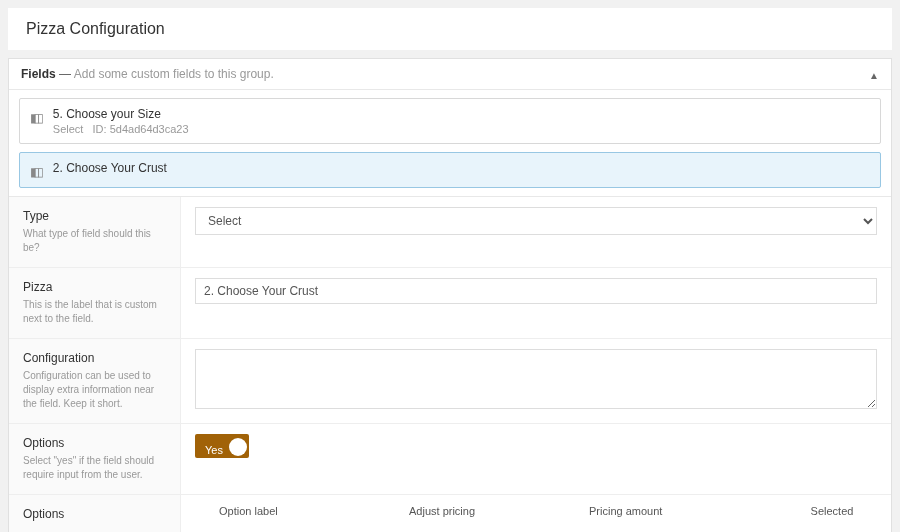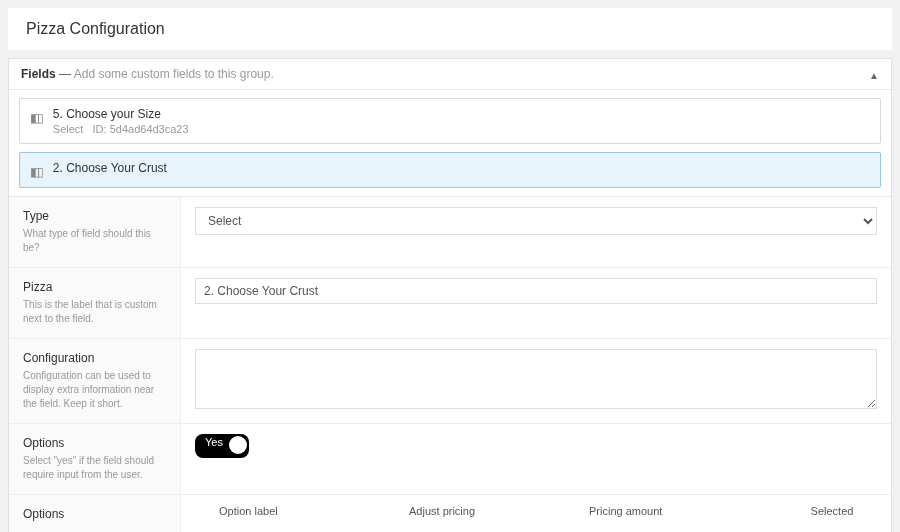--- a/index.html
+++ b/index.html
@@ -23,21 +23,21 @@
 
 .settings { border-top: 1px solid #e8e8e8; }
 .setting-row { display: flex; border-bottom: 1px solid #eee; }
 .setting-label { width: 172px; padding: 12px 14px; background: #fafafa; border-right: 1px solid #eee; }
 .setting-label .lab { color: #333; font-size: 12px; margin-bottom: 4px; }
 .setting-label .desc { color: #999; font-size: 10px; line-height: 1.4; }
 .setting-input { flex: 1; padding: 10px 14px; }
 .setting-input select, .setting-input input[type="text"], .setting-input textarea { width: 100%; border: 1px solid #ddd; padding: 5px 8px; font-size: 12px; background: #fff; color: #555; font-family: inherit; }
 .setting-input textarea { height: 60px; resize: vertical; }
 
-.toggle { display: inline-flex; align-items: flex-start; background: #000000; border-radius: 8px; padding: 2px; min-width: 46px; height: 24px; position: relative; }
+.toggle { display: inline-flex; align-items: flex-end; background: #a16207; border-radius: 2px; padding: 2px; min-width: 46px; height: 24px; position: relative; }
 .toggle .txt { color: #fff; font-size: 11px; padding: 0 6px 0 8px; }
 .toggle .knob { width: 18px; height: 18px; background: #fff; border-radius: 50%; margin-left: auto; }
 
 .options-area { }
 .options-header { display: flex; gap: 10px; margin-bottom: 6px; padding-left: 24px; }
 .options-header div { color: #555; font-size: 11px; }
 .col-label { width: 180px; }
 .col-adjust { width: 170px; }
 .col-amount { width: 180px; }
 .col-sel { width: 70px; text-align: center; margin-left: auto; margin-right: 10px; }

